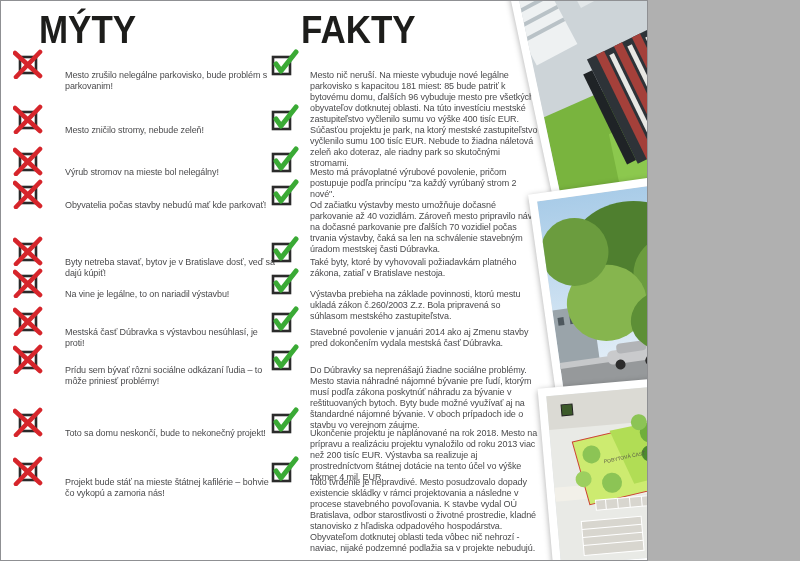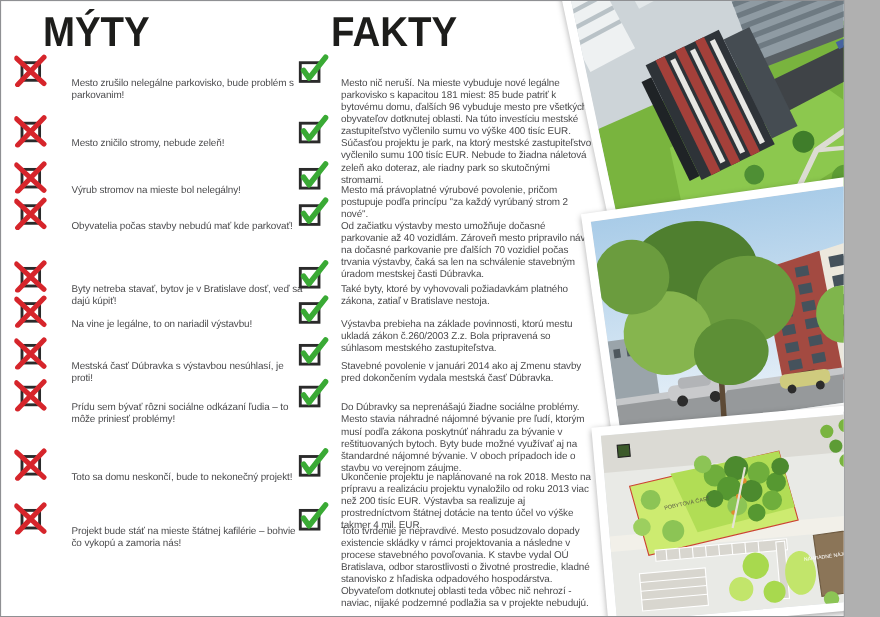--- a/index.html
+++ b/index.html
@@ -1,17 +1,17 @@
 <!DOCTYPE html>
 <html><head>
 <meta charset="utf-8">
 <style>
   html,body{margin:0;padding:0;background:#b0b0b0;}
   .page{
-    position:relative;width:768px;height:561px;background:#ffffff;
+    position:relative;width:648px;height:561px;background:#ffffff;
     overflow:hidden;border:1px solid #8f9093;box-sizing:border-box;
     font-family:"Liberation Sans",sans-serif;
   }
   .title{
     position:absolute;margin:0;font-size:38px;font-weight:bold;color:#1d1d1b;
     letter-spacing:0px;transform:scaleX(.92);transform-origin:left top;top:8px;
   }
   #myths-title{left:38px;}
   #facts-title{left:300px;}
   .row{position:absolute;left:0;width:560px;height:0;}

